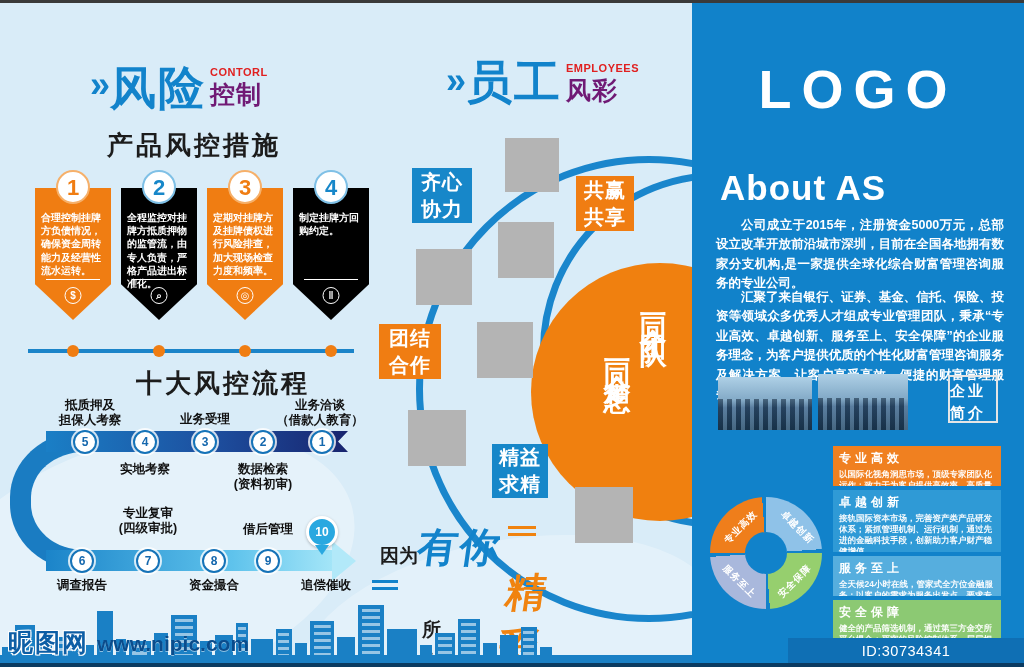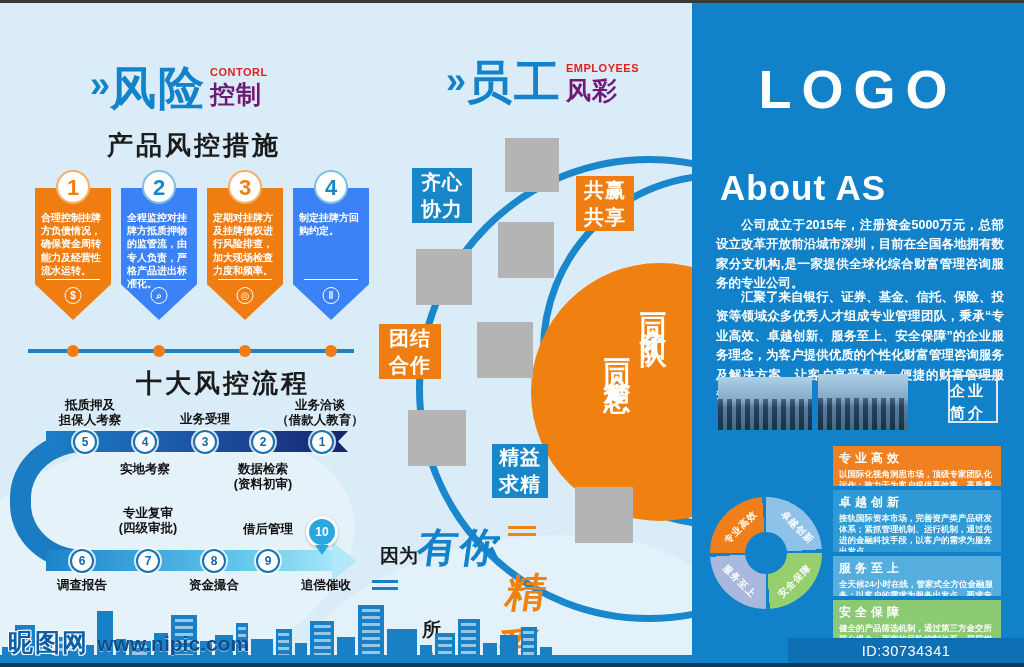--- a/index.html
+++ b/index.html
@@ -19,21 +19,21 @@
   .hdr-chevron { font-size:36px; font-weight:bold; color:#1283cb; letter-spacing:-4px; }
   .hdr-main { font-size:46px; font-weight:bold; color:#1283cb; letter-spacing:2px; }
   .hdr-en { font-size:11px; font-weight:bold; color:#e02020; letter-spacing:.5px; }
   .hdr-sub { font-size:25px; font-weight:bold; color:#701a75; letter-spacing:1px; }
   .sec-title { font-size:26px; font-weight:bold; color:#1c1c1c; letter-spacing:3px; }
 
   
   .pennant { position:absolute; top:188px; width:76px; height:132px; color:#fff;
              clip-path:polygon(0 0,100% 0,100% 73%,50% 100%,0 73%); }
   .pennant.orange { background:#f07d12; }
-  .pennant.blue { background:#3b82f6; }
+  .pennant.blue { background:#000000; }
   .p-text { padding:23px 5px 0 6px; font-size:10px; line-height:1.32; font-weight:bold; }
   .p-div { position:absolute; left:11px; bottom:40px; width:54px; height:1px; background:#fff; }
   .p-icon { position:absolute; left:50%; bottom:16px; transform:translateX(-50%); width:17px; height:17px;
             border:1px solid #fff; border-radius:50%; font-size:10px; line-height:15px; text-align:center; font-weight:bold; }
   .p-num { position:absolute; top:170px; width:34px; height:34px; border-radius:50%; background:#fff;
            font-size:22px; font-weight:bold; text-align:center; line-height:32px; z-index:5; }
   .p-num.orange { color:#f07d12; border:2px solid #f6b06a; }
   .p-num.blue { color:#1787c9; border:2px solid #7fc0e6; }
   .dots-line { left:28px; top:349px; width:326px; height:4px; background:#1b84c9; }
   .dot { top:345px; width:12px; height:12px; border-radius:50%; background:#f07d12; }
@@ -325,21 +325,21 @@
       <span class="pw-label" style="left:8px;top:78px;transform:rotate(45deg);">服务至上</span>
       <span class="pw-label" style="left:64px;top:78px;transform:rotate(-45deg);">安全保障</span>
     </div>
 
     <div class="feature f1">
       <div class="f-title">专业高效</div>
       <div class="f-text">以国际化视角洞思市场，顶级专家团队化运作；致力于为客户提供高效率、高质量的金融服务。</div>
     </div>
     <div class="feature f2">
       <div class="f-title">卓越创新</div>
-      <div class="f-text">接轨国际资本市场，完善资产类产品研发体系；紧抓管理机制、运行机制，通过先进的金融科技手段，以客户的需求为服务出发点。</div>
+      <div class="f-text">接轨国际资本市场，完善资产类产品研发体系；紧抓管理机制、运行机制，通过先进的金融科技手段，创新助力客户财产稳健增值。</div>
     </div>
     <div class="feature f3">
       <div class="f-title">服务至上</div>
       <div class="f-text">全天候24小时在线，管家式全方位金融服务；以客户的需求为服务出发点，要求专业、细致。</div>
     </div>
     <div class="feature f4">
       <div class="f-title">安全保障</div>
       <div class="f-text">健全的产品筛选机制，通过第三方金交所平台撮合；严密的风险控制体系，层层把控确保客户利益。</div>
     </div>
 

